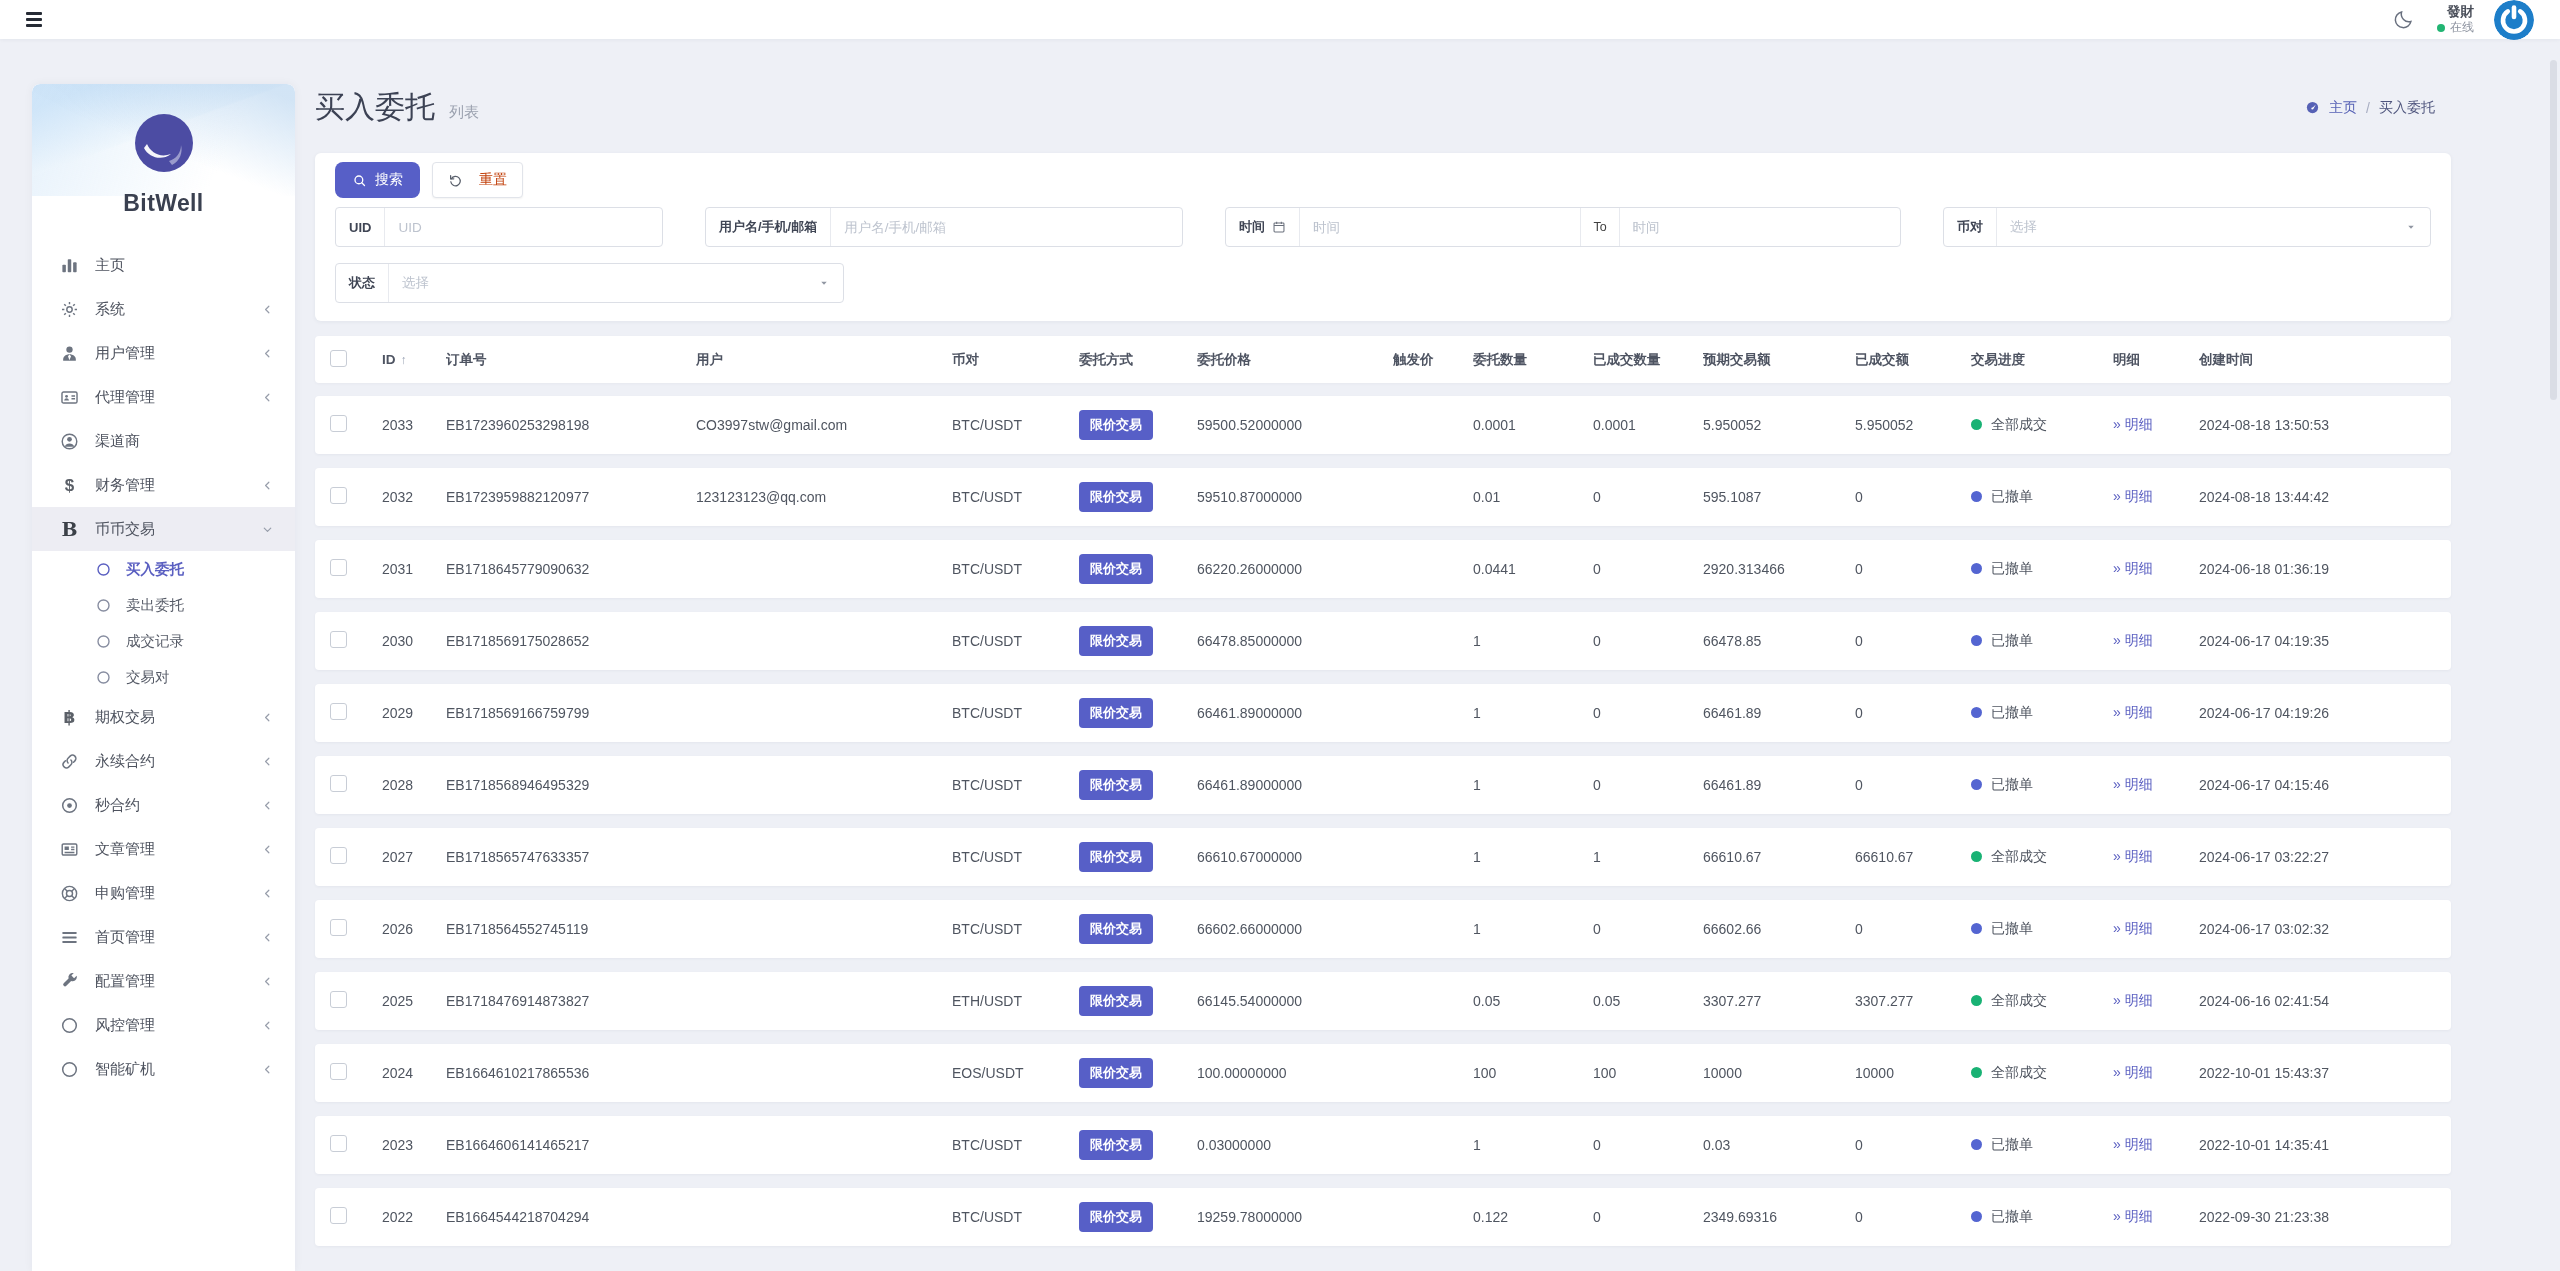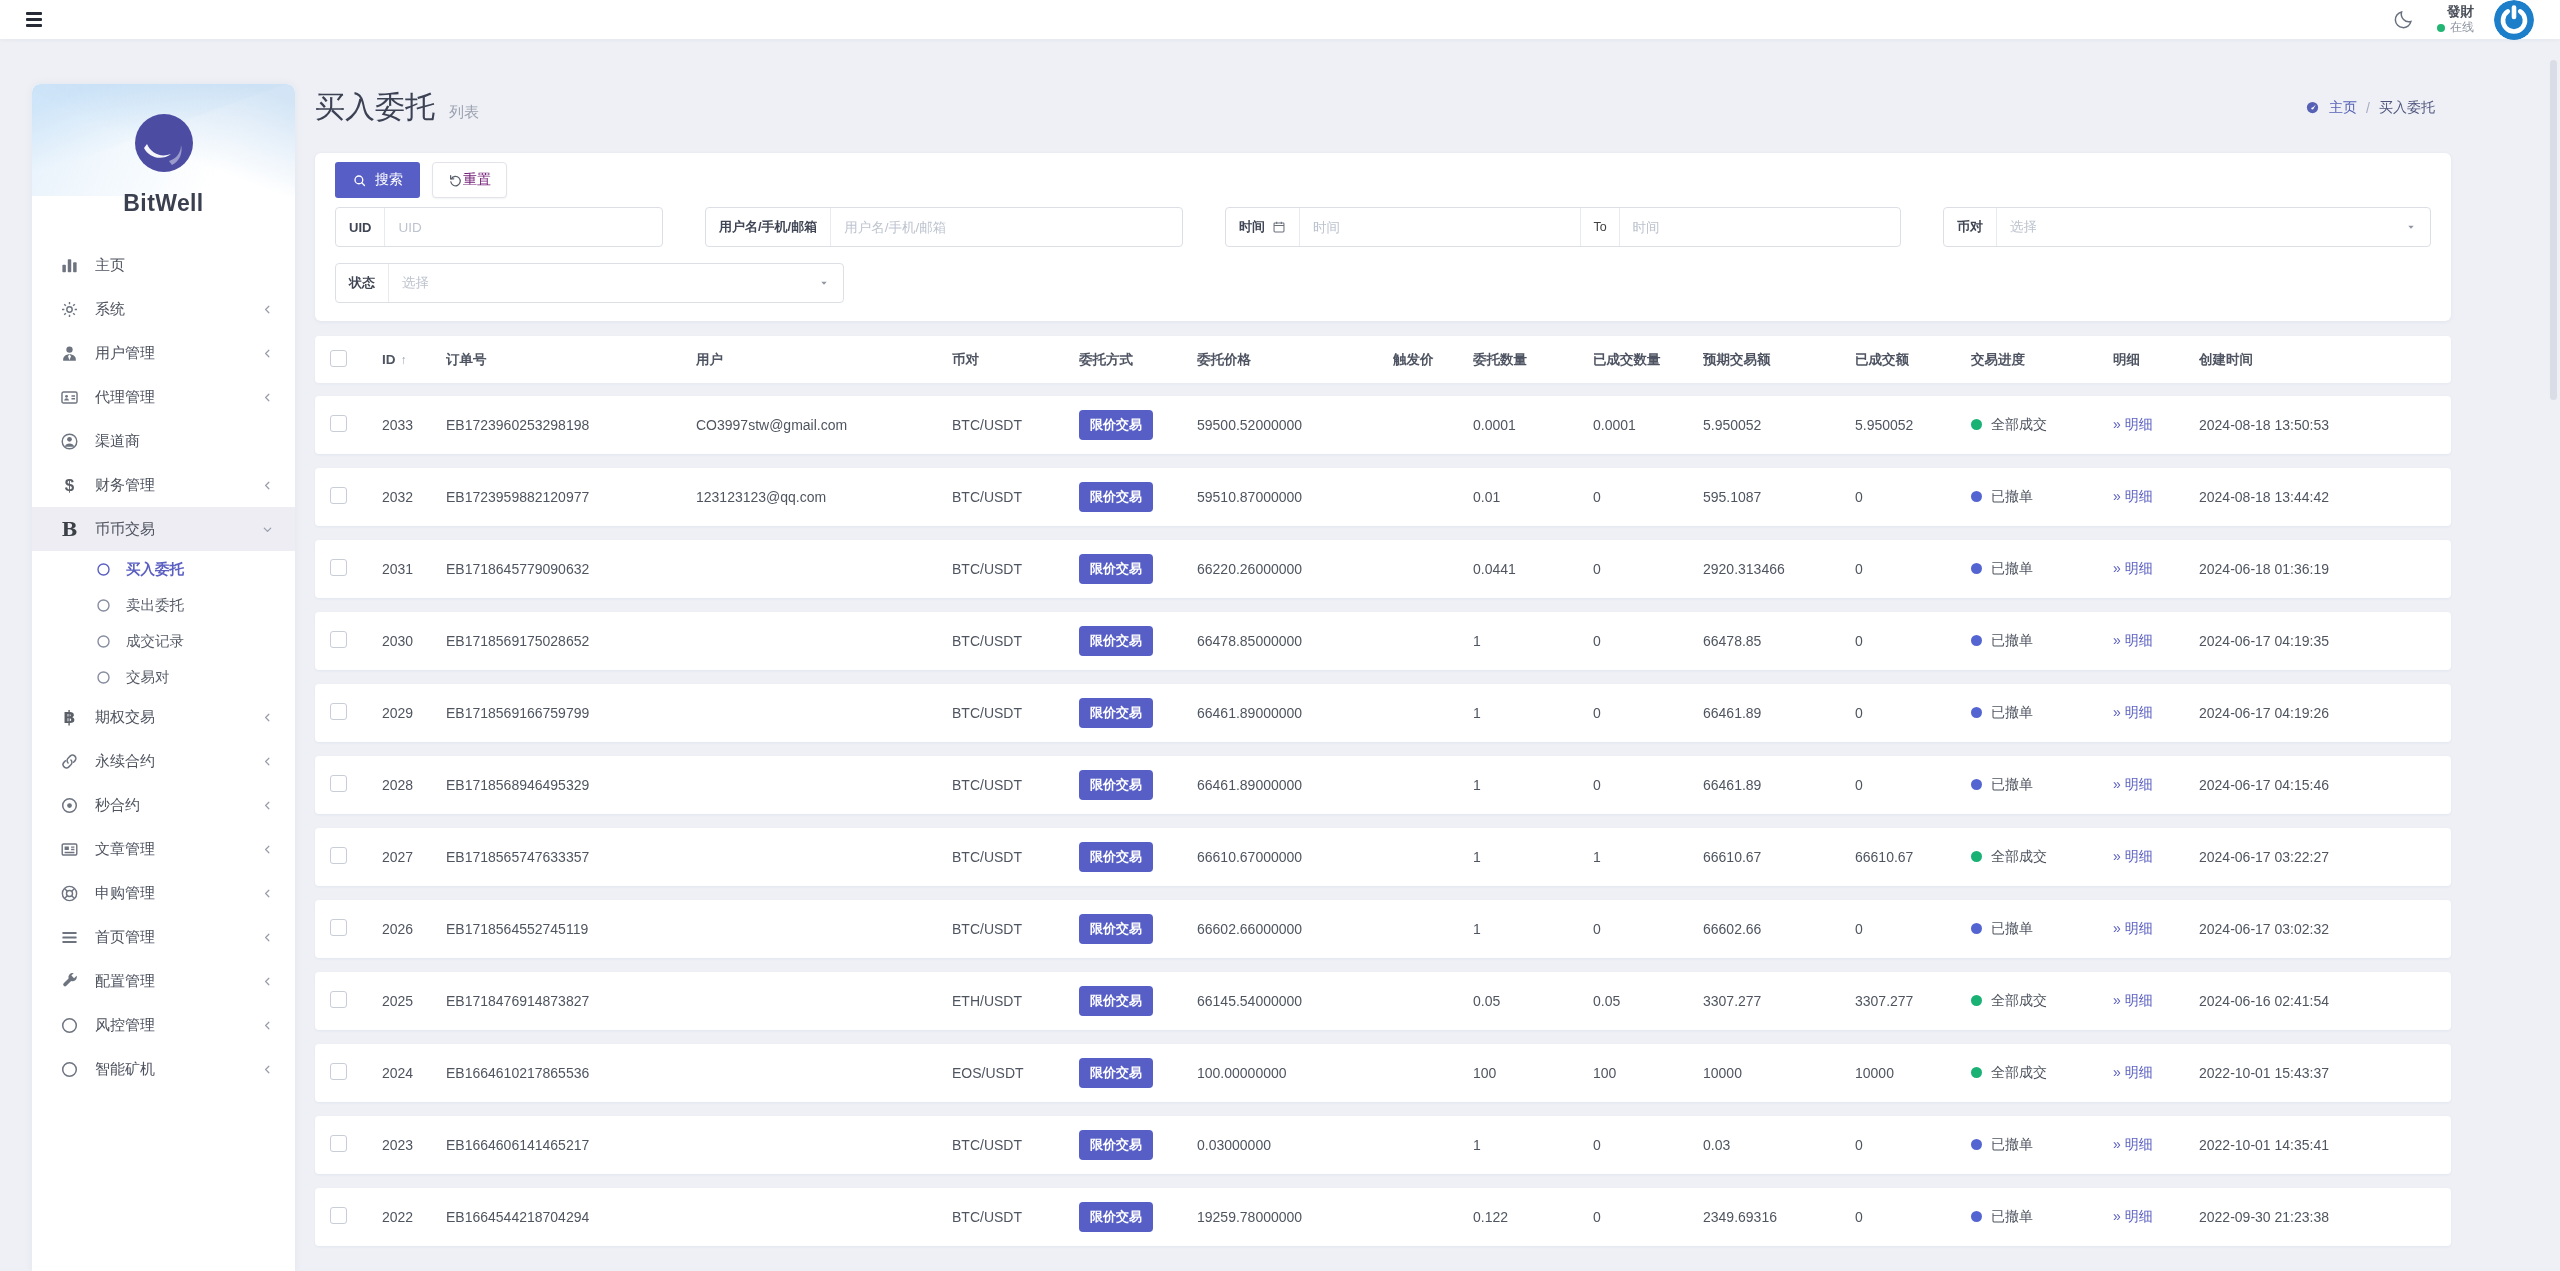--- a/index.html
+++ b/index.html
@@ -63,25 +63,25 @@
   .bc-sep{color:#a8adc2}
   .bc-current{color:#50567e}
   .toolbar{margin-top:17px;display:flex;gap:13px}
   .btn-outline{height:35px;padding:0 16px;border:1px solid #b7bbe4;color:#575fc7;background:rgba(255,255,255,.55);
     border-radius:4px;font-size:14px;display:flex;align-items:center;gap:8px;cursor:pointer}
   .btn-outline svg{width:15px;height:15px}
   
   .filter-card{margin-top:25px;background:#fff;border-radius:6px;padding:9px 20px 18px;
     box-shadow:0 1px 4px rgba(35,45,70,.06)}
   .filter-actions{display:flex;gap:12px}
-  .btn-primary{height:36px;padding:0 17px;background:#575fc7;color:#fff;border:none;border-radius:3px;
+  .btn-primary{height:36px;padding:0 17px;background:#575fc7;color:#fff;border:none;border-radius:8px;
     font-size:14px;display:flex;align-items:center;gap:8px;cursor:pointer}
   .btn-primary svg{width:15px;height:15px}
-  .btn-plain{height:36px;padding:0 15px;background:#fff;border:1px solid #e1e4ea;border-radius:4px;color:#701a75;
-    font-size:14px;display:flex;align-items:center;gap:0;cursor:pointer;box-shadow:0 1px 2px rgba(0,0,0,.05)}
+  .btn-plain{height:36px;padding:0 15px;background:#fff;border:1px solid #e1e4ea;border-radius:4px;color:#c2410c;
+    font-size:14px;display:flex;align-items:center;gap:16px;cursor:pointer;box-shadow:0 1px 2px rgba(0,0,0,.05)}
   .btn-plain svg{width:15px;height:15px;color:#5a606c}
   .frow1{margin-top:9px;display:grid;grid-template-columns:328px 478px 676px 1fr;column-gap:42px}
   .frow2{margin-top:16px;width:509px}
   .fgroup{display:flex;align-items:center;height:40px;border:1px solid #dcdfe6;border-radius:4px;background:#fff;
     box-sizing:border-box;overflow:hidden}
   .flabel{padding:0 13px;font-size:13px;font-weight:700;color:#3f4554;white-space:nowrap;height:100%;
     display:flex;align-items:center;gap:7px;border-right:1px solid #e8eaef}
   .flabel svg{width:14px;height:14px;color:#6a707c}
   .fin{flex:1;min-width:0;border:none;outline:none;height:100%;padding:0 13px;font-size:13.5px;color:#3c414c;background:transparent}
   .fin::placeholder{color:#bdc3ce}

